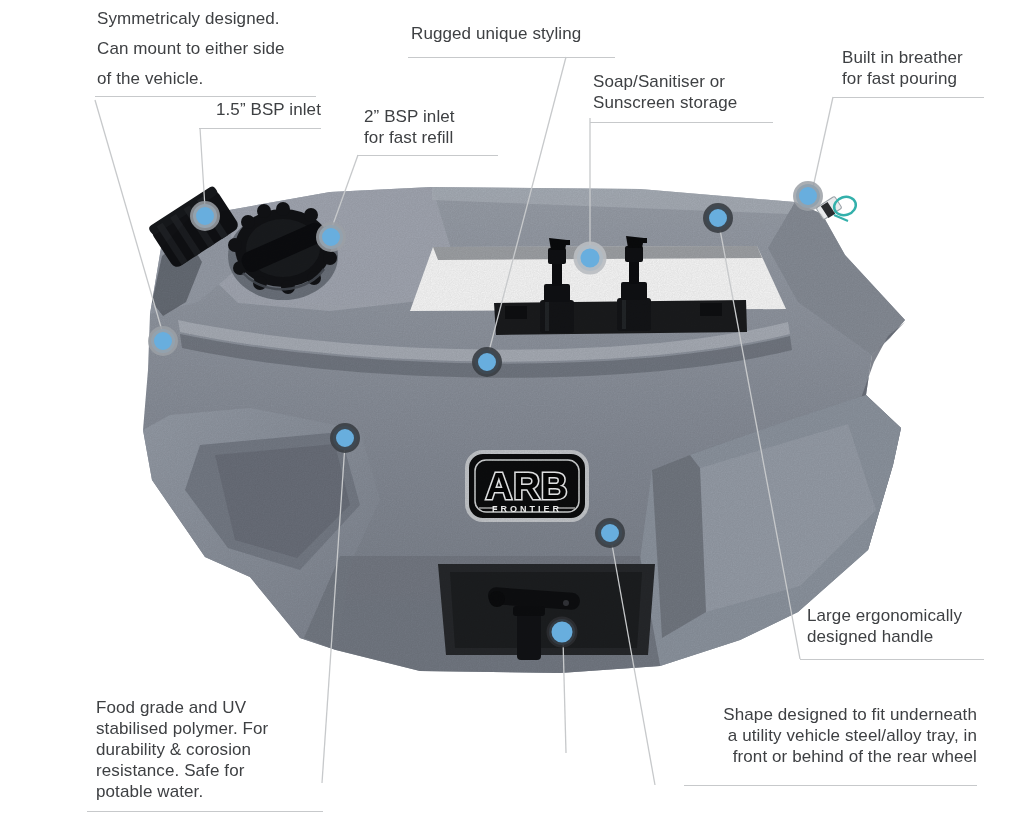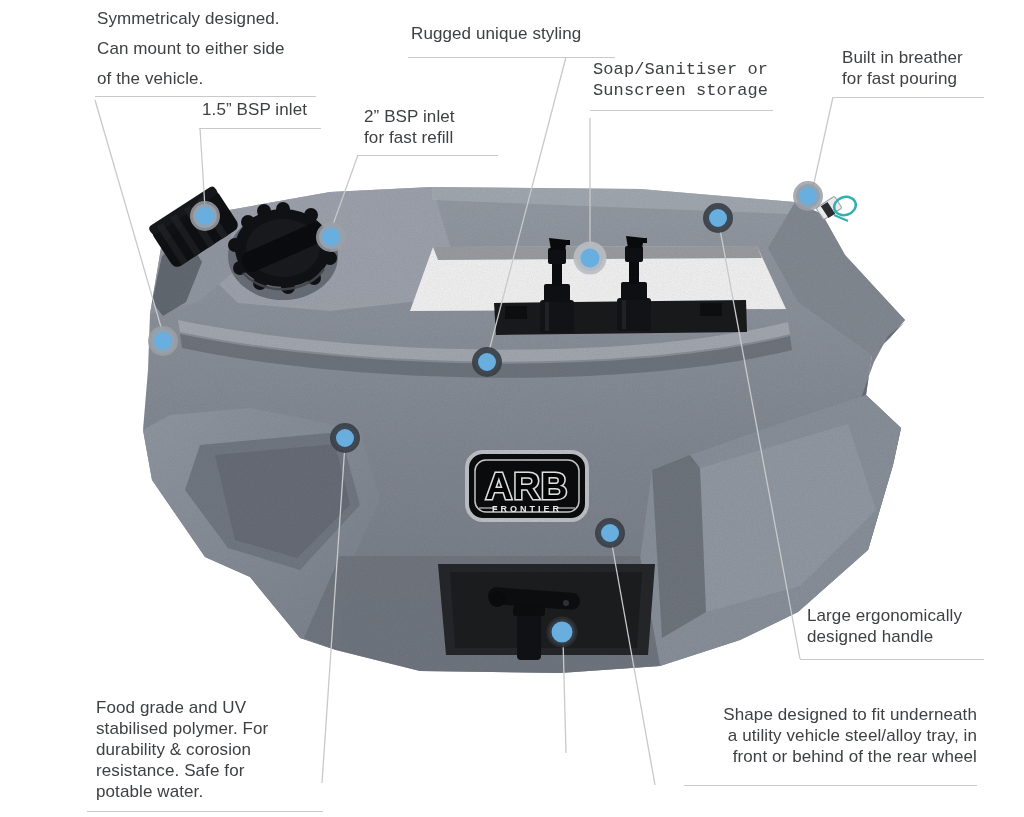--- a/index.html
+++ b/index.html
@@ -8,24 +8,24 @@
     font-family:"Liberation Sans",sans-serif;
   }
   #scene{position:absolute;left:0;top:0;width:1024px;height:817px;}
   .callout{
     position:absolute;color:#3e4043;font-size:17px;line-height:21px;
     white-space:pre-line;border-bottom:1px solid #c7c9cb;box-sizing:border-box;
     letter-spacing:.1px;
   }
   
   .lb-sym     {left:95px;  top:4px;   width:221px;height:93px; line-height:30px;padding-left:2px;}
-  .lb-inlet15 {left:199px; top:99px;  width:122px;height:30px; padding-left:3px;}
+  .lb-inlet15 {left:199px; top:99px;  width:122px;height:30px; padding-left:3px;text-align:right;}
   .lb-inlet2  {left:357px; top:106px; width:141px;height:50px; padding-left:7px;}
   .lb-rugged  {left:360px; top:23px;  width:207px;height:35px; padding-left:3px;margin-left:48px;}
-  .lb-soap    {left:590px; top:59px;  width:183px;height:52px; padding-left:3px;font-family:Liberation Mono, monospace;}
+  .lb-soap    {left:590px; top:71px;  width:183px;height:52px; padding-left:3px;}
   .lb-breather{left:833px; top:47px;  width:151px;height:51px; padding-left:9px;}
   .lb-handle  {left:800px; top:605px; width:184px;height:55px; padding-left:7px;}
   .lb-shape   {left:684px; top:704px; width:293px;height:82px; padding-left:17px;text-align:right;}
   .lb-tap     {left:398px; top:701px; width:169px;height:53px; padding-left:14px;}
   .lb-food    {left:87px;  top:669px; width:236px;height:115px;padding-left:9px;margin-top:28px;}
 </style>
 </head>
 <body>
 
 <div id="canvas">

